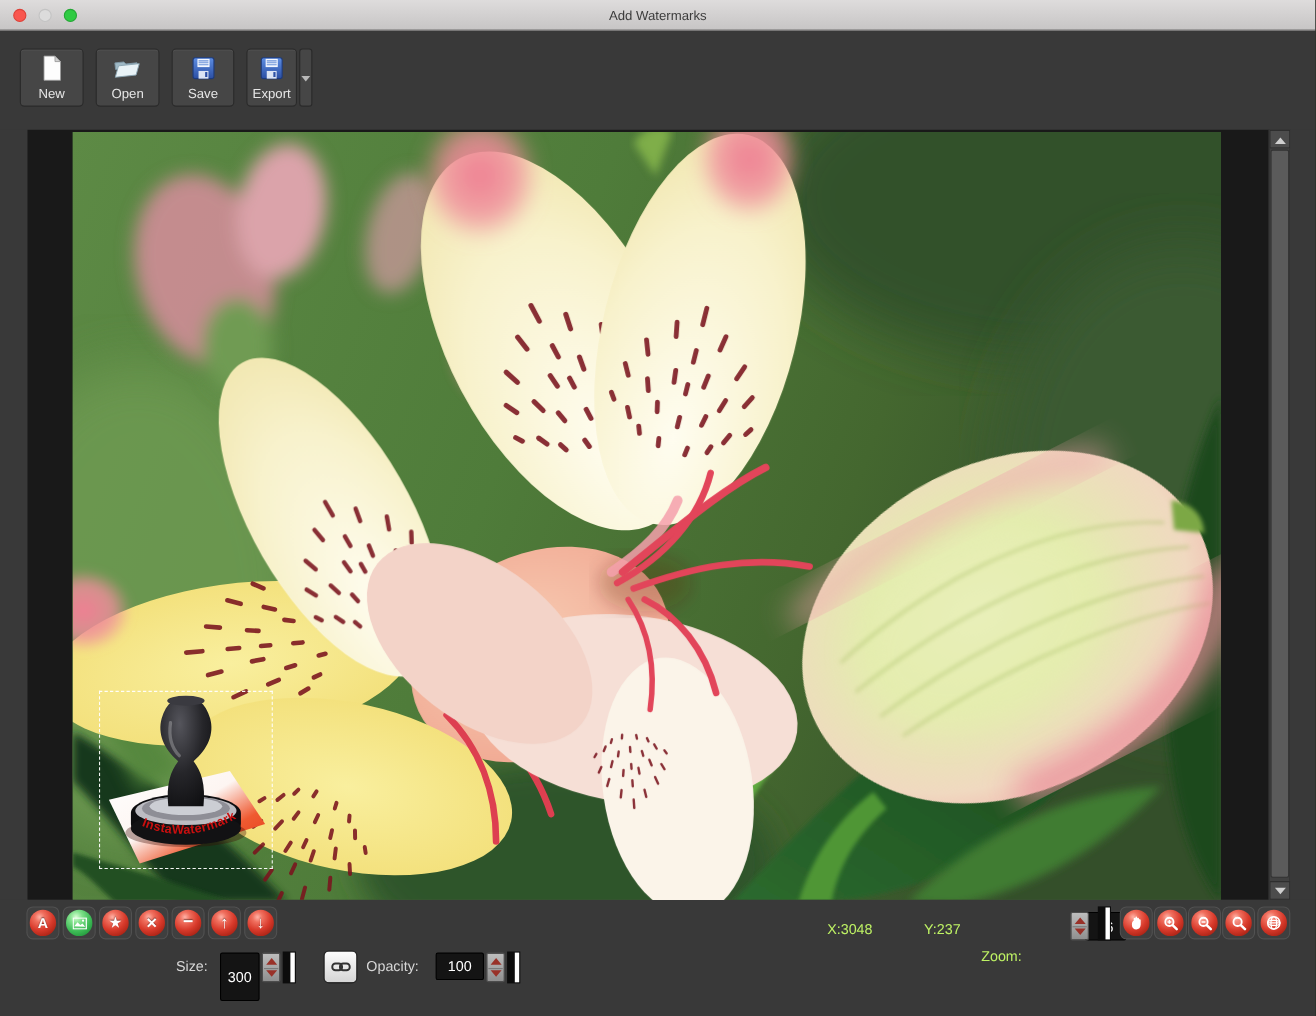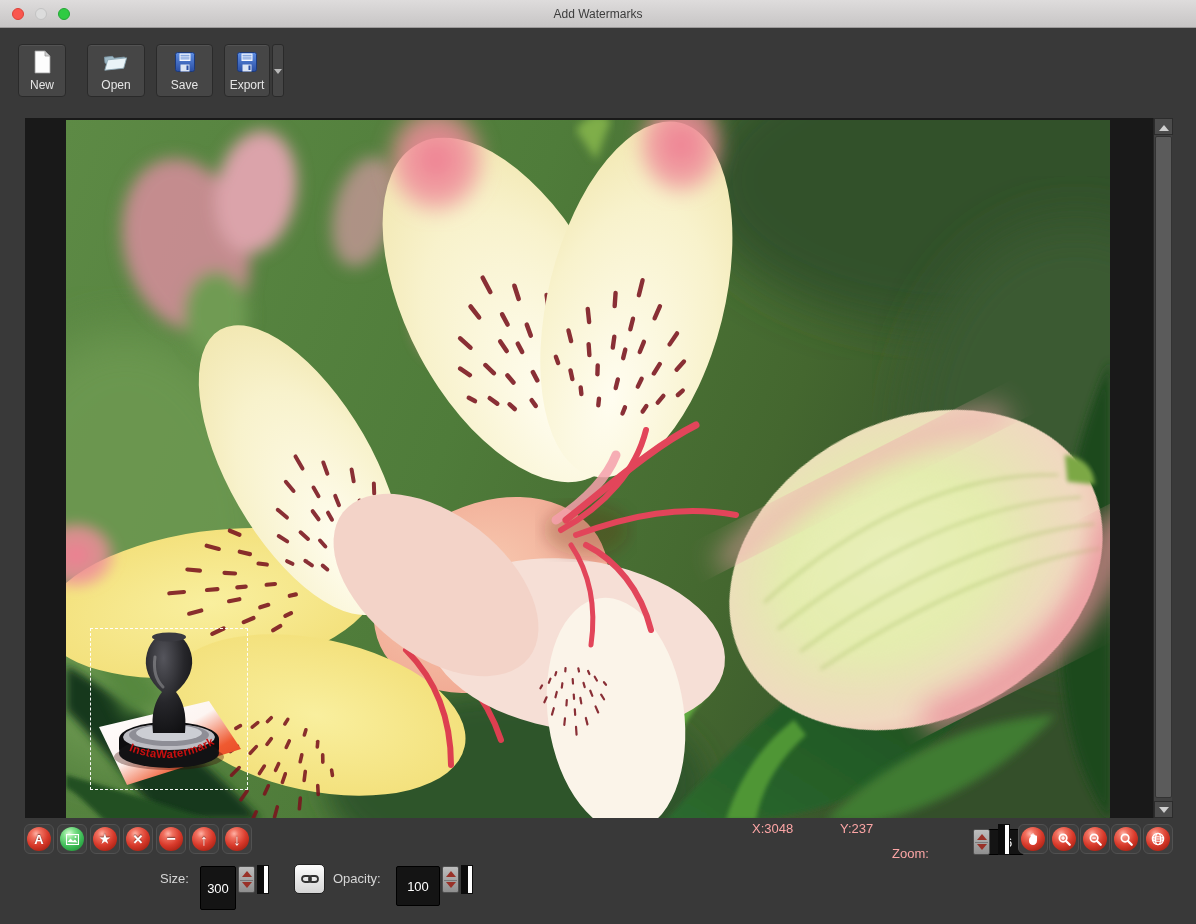--- a/index.html
+++ b/index.html
@@ -46,21 +46,21 @@
 
   
   .bottombar{position:absolute;left:0;top:818px;width:1196px;height:106px;background:#393939;}
   .circle-btn{position:absolute;top:6px;width:30px;height:30px;background:#3f3f3f;border:1px solid #515151;
     border-radius:6px;}
   .orb{position:absolute;left:2px;top:2px;width:24px;height:24px;border-radius:50%;
     display:flex;align-items:center;justify-content:center;color:#fff;font-weight:bold;font-size:13px;
     text-shadow:0 -1px 1px rgba(0,0,0,.45);}
   .orb.red{background:radial-gradient(circle at 38% 28%, #ffb2a6 0%, #f0705f 20%, #d83a2b 52%, #a52012 85%, #8c1a0e 100%);}
   .orb.green{background:radial-gradient(circle at 38% 28%, #d8ffd4 0%, #7fe08a 25%, #3cba55 58%, #1d8f35 90%);}
-  .stat{position:absolute;top:3px;font-size:13px;color:#fca5a5;}
+  .stat{position:absolute;top:19px;font-size:13px;color:#bef264;}
   .numfield{position:absolute;background:#141414;border:1px solid #000;border-radius:2px;
     color:#fff;font-size:13px;text-align:center;padding:0;}
   .stepper{position:absolute;width:17px;background:linear-gradient(#bdbdbd,#8f8f8f);
     border:1px solid #4f4f4f;border-radius:2px;}
   .stepper .up,.stepper .dn{position:absolute;left:3px;width:0;height:0;
     border-left:5px solid transparent;border-right:5px solid transparent;}
   .stepper .up{top:4px;border-bottom:6px solid #993128;}
   .stepper .dn{bottom:4px;border-top:6px solid #993128;}
   .stepper .mid{position:absolute;left:1px;right:1px;top:50%;height:1px;background:#7a7a7a;}
   .mini-slider{position:absolute;width:12px;background:#0c0c0c;}
@@ -76,21 +76,21 @@
 <div class="window">
 
   <div class="titlebar">
     <div class="tl red"></div>
     <div class="tl gray"></div>
     <div class="tl green"></div>
     <div class="title">Add Watermarks</div>
   </div>
 
   <div class="toolbar">
-    <div class="tb-btn" style="left:18px;width:48px;">
+    <div class="tb-btn" style="left:18px;width:58px;">
       <span class="ticon">
         <svg width="22" height="24" viewBox="0 0 22 24">
           <path d="M4 1 h10 l5 5 v17 H4 Z" fill="#fdfdfd" stroke="#9a9a9a" stroke-width="0.8"></path>
           <path d="M14 1 l5 5 h-5 Z" fill="#cfcfcf" stroke="#9a9a9a" stroke-width="0.8"></path>
         </svg>
       </span>
       <span class="tlabel">New</span>
     </div>
     <div class="tb-btn" style="left:87px;width:58px;">
       <span class="ticon">
@@ -471,21 +471,21 @@
     </div>
 
     <div class="link-btn">
       <svg width="18" height="14" viewBox="0 0 18 14">
         <rect x="1" y="4" width="9" height="6" rx="3" fill="none" stroke="#333" stroke-width="1.8"></rect>
         <rect x="8" y="4" width="9" height="6" rx="3" fill="none" stroke="#333" stroke-width="1.8"></rect>
       </svg>
     </div>
 
     <div class="ctl-label" style="left:333px;">Opacity:</div>
-    <input class="numfield" style="left: 396px; top: 48px; width: 44px; height: 40px;" value="100">
+    <input class="numfield" style="left: 396px; top: 48px; width: 44px; height: 25px;" value="100">
     <div class="stepper" style="left:442px;top:48px;height:27px;">
       <span class="up"></span>
         <span class="mid"></span>
         <span class="dn"></span>
     </div>
     <div class="mini-slider" style="left:461px;top:47px;height:29px;">
       <span class="bar"></span>
     </div>
   </div>
 </div>

